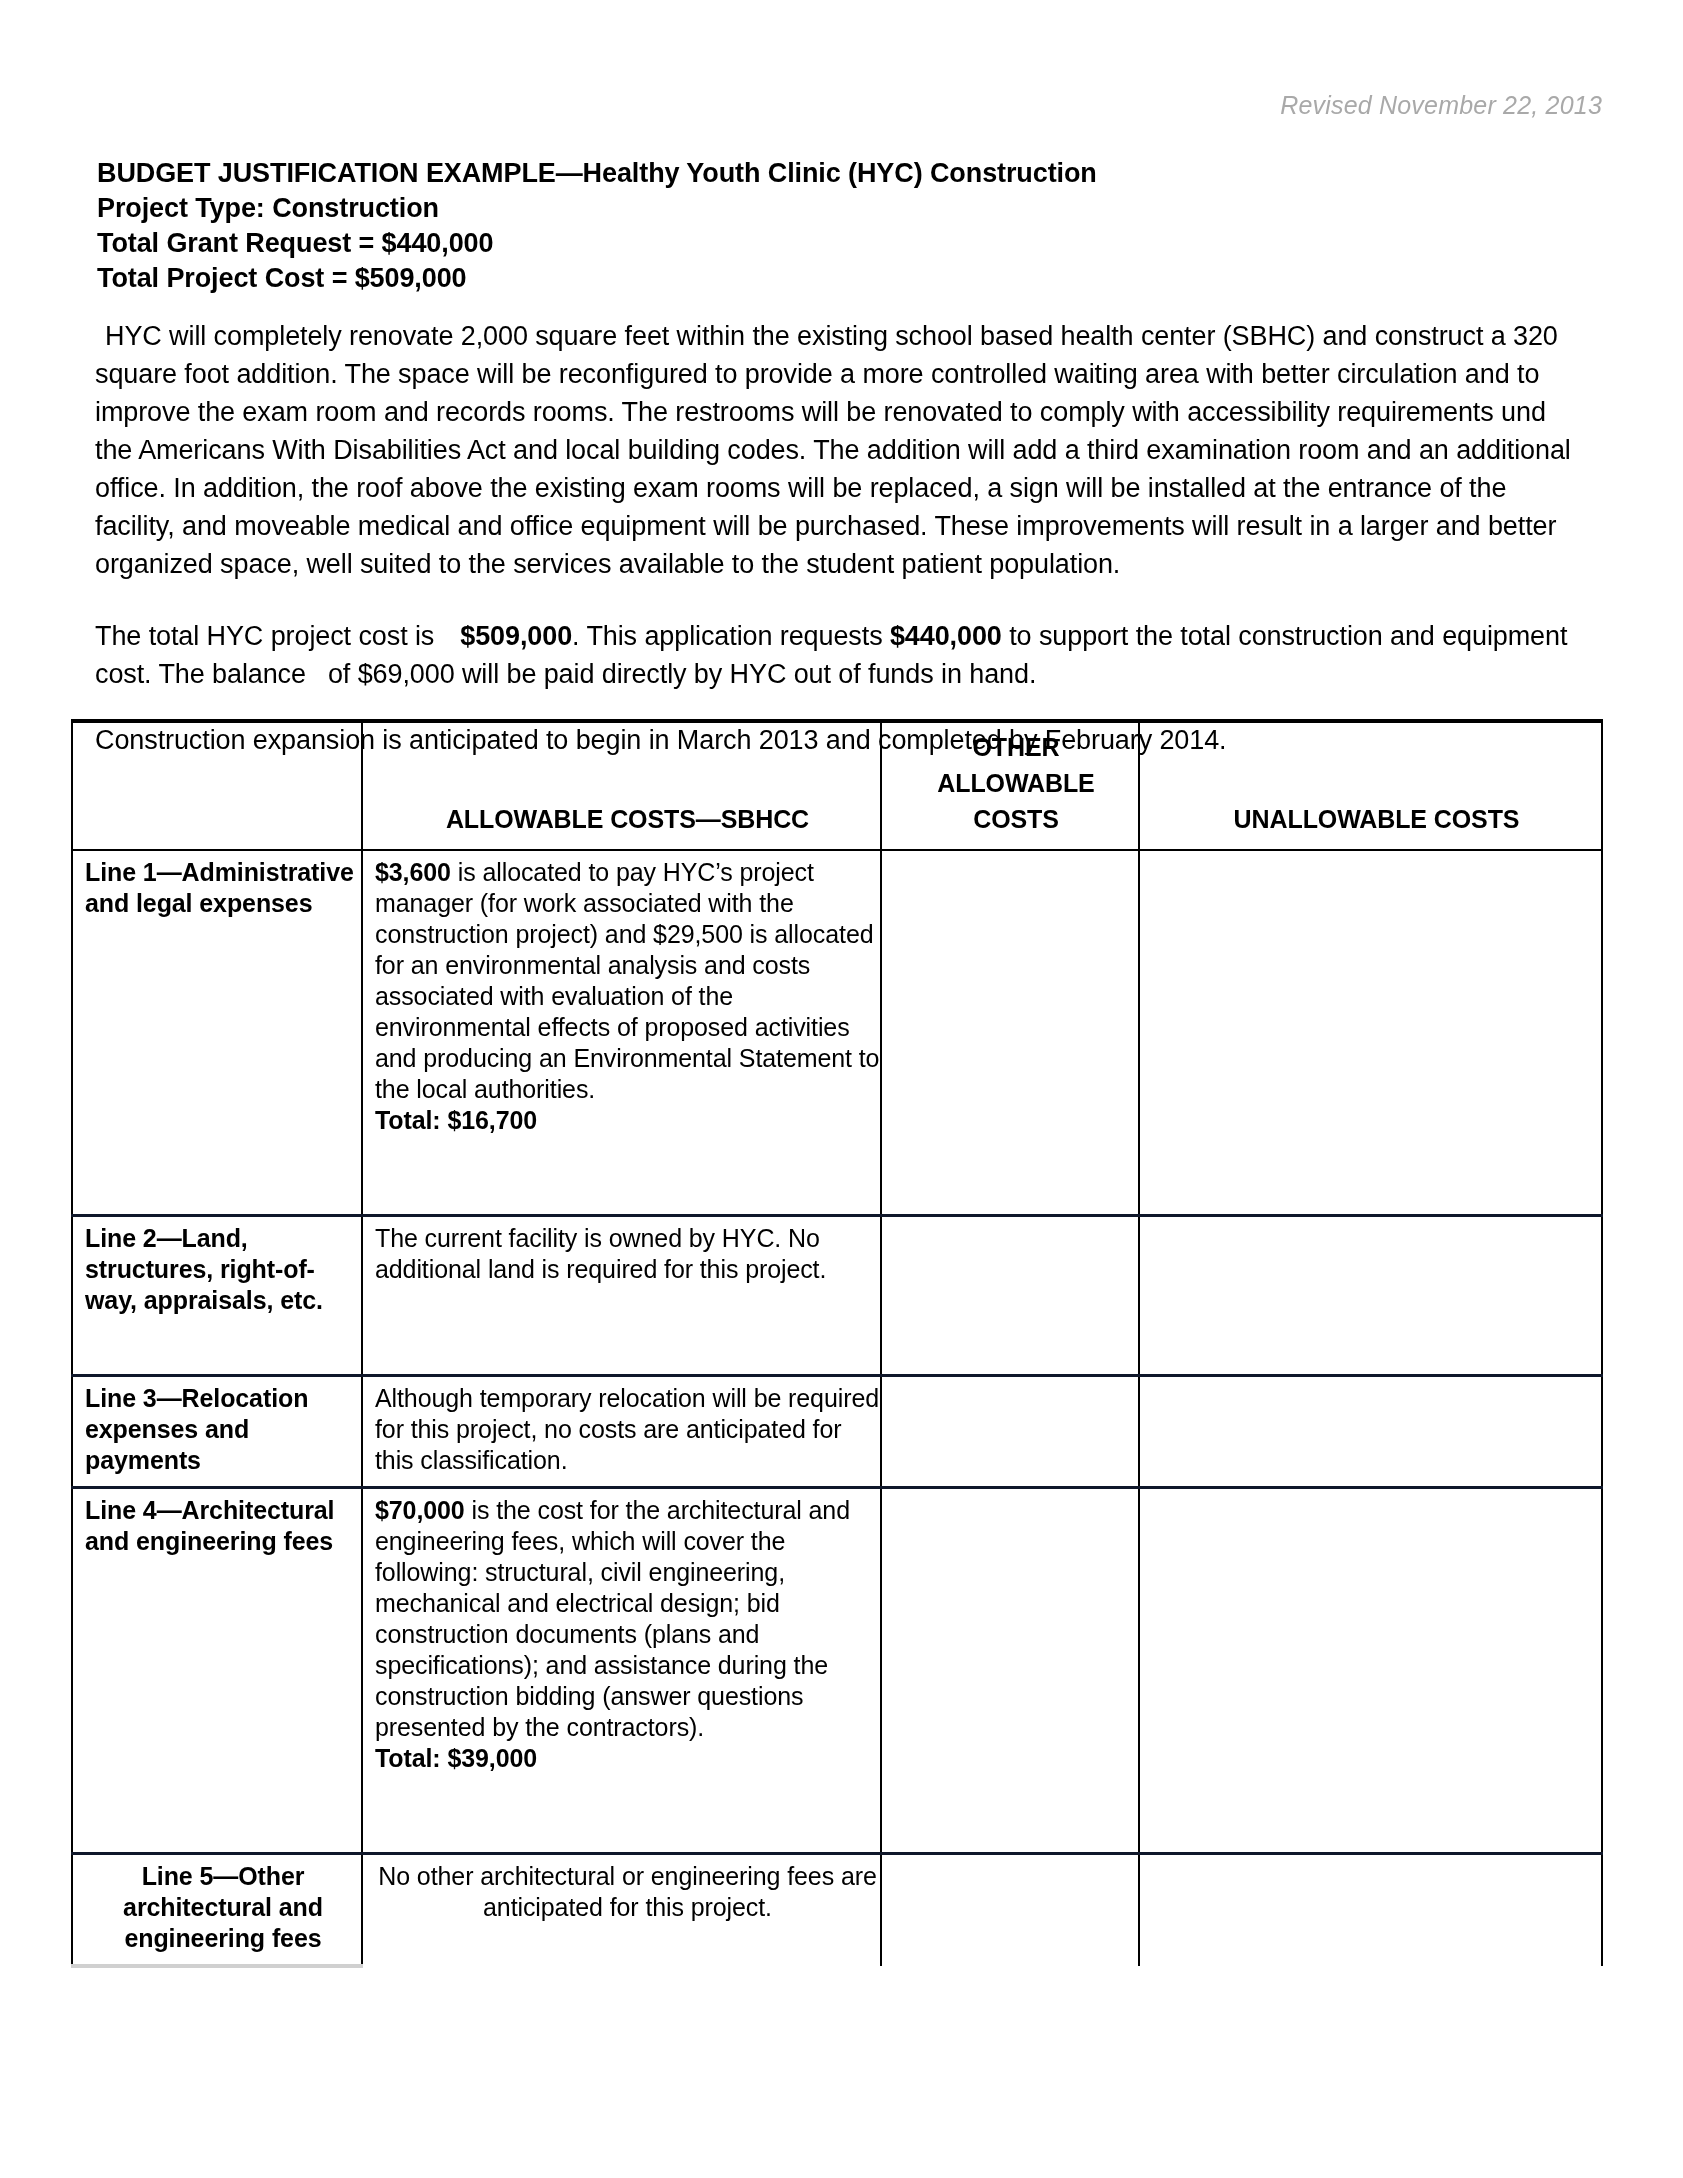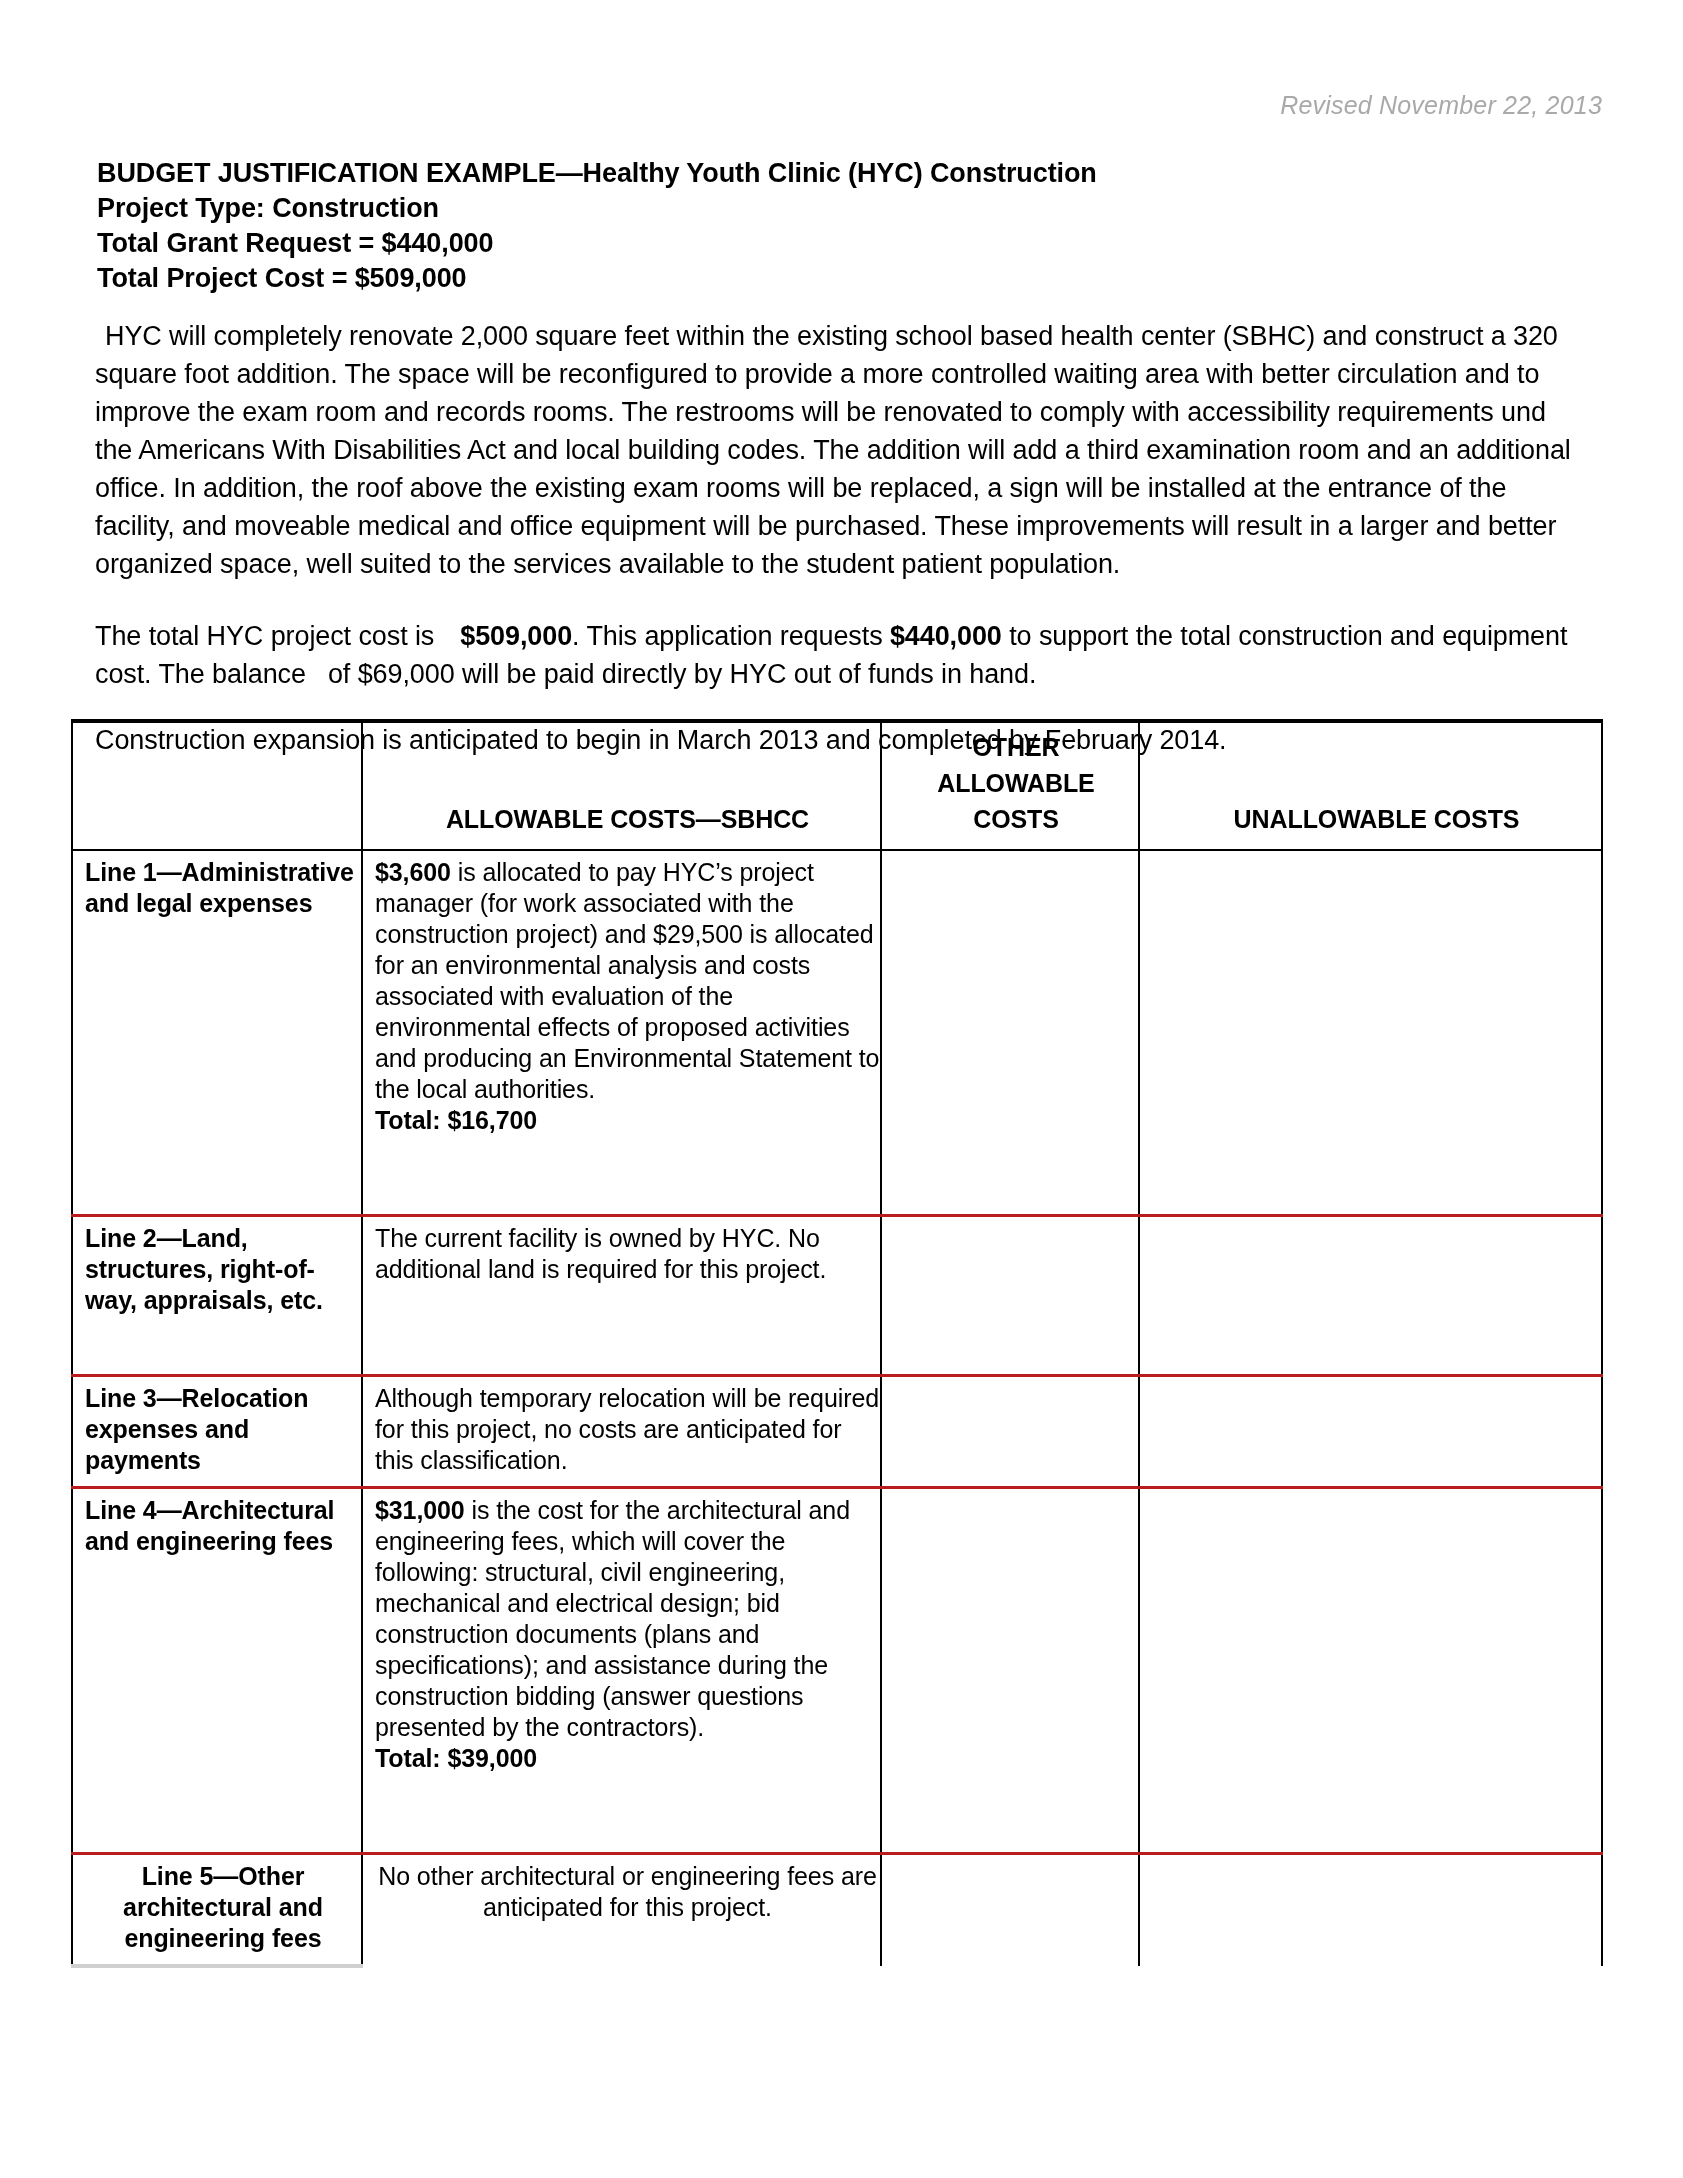--- a/index.html
+++ b/index.html
@@ -106,21 +106,21 @@
   .col-d { width: 463px; }
 
   td.line-label {
     font-weight: bold;
   }
   td.desc { font-weight: normal; }
   td.desc .lead, td.desc .total { font-weight: bold; }
   td.blank { }
 
   
-  .cost-table tr.data-row > td { border-top: 3px solid #b91c1c; }
+  .cost-table tr.data-row > td { border-top: 3px solid #0f172a; }
   .cost-table tr.data-row.r1 > td { border-top: 2px solid #000; }
 
   
   .cost-table tr.last-row td.col-a-cell { border-bottom: 4px solid #d0d0d0; }
   .cost-table tr.last-row td { border-bottom: none; text-align: center; }
 
   .h-multiline { display: block; }
 </style>
 </head>
 <body>
@@ -192,21 +192,21 @@
       <tr class="data-row" style="height: 111px;">
         <td class="line-label col-a-cell">Line 3—Relocation expenses and payments</td>
         <td class="desc">Although temporary relocation will be required for this project, no costs are anticipated for this classification.</td>
         <td class="blank"></td>
         <td class="blank"></td>
       </tr>
 
       <tr class="data-row" style="height: 366px;">
         <td class="line-label col-a-cell">Line 4—Architectural and engineering fees</td>
         <td class="desc">
-          <span class="lead">$31,000</span><span> is the cost for the architectural and engineering fees, which will cover the following: structural, civil engineering, mechanical and electrical design; bid construction documents (plans and specifications); and assistance during the construction bidding (answer questions presented by the contractors).</span>
+          <span class="lead">$70,000</span><span> is the cost for the architectural and engineering fees, which will cover the following: structural, civil engineering, mechanical and electrical design; bid construction documents (plans and specifications); and assistance during the construction bidding (answer questions presented by the contractors).</span>
           <div class="total">Total: $39,000</div>
         </td>
         <td class="blank"></td>
         <td class="blank"></td>
       </tr>
 
       <tr class="data-row last-row" style="height: 113px;">
         <td class="line-label col-a-cell">Line 5—Other architectural and engineering fees</td>
         <td class="desc">No other architectural or engineering fees are anticipated for this project.</td>
         <td class="blank"></td>

